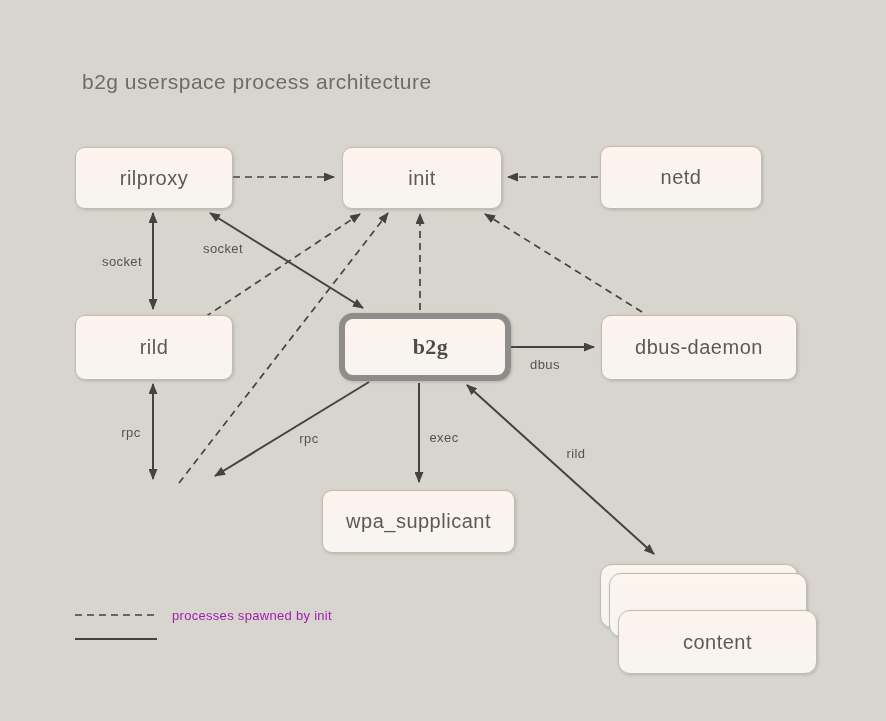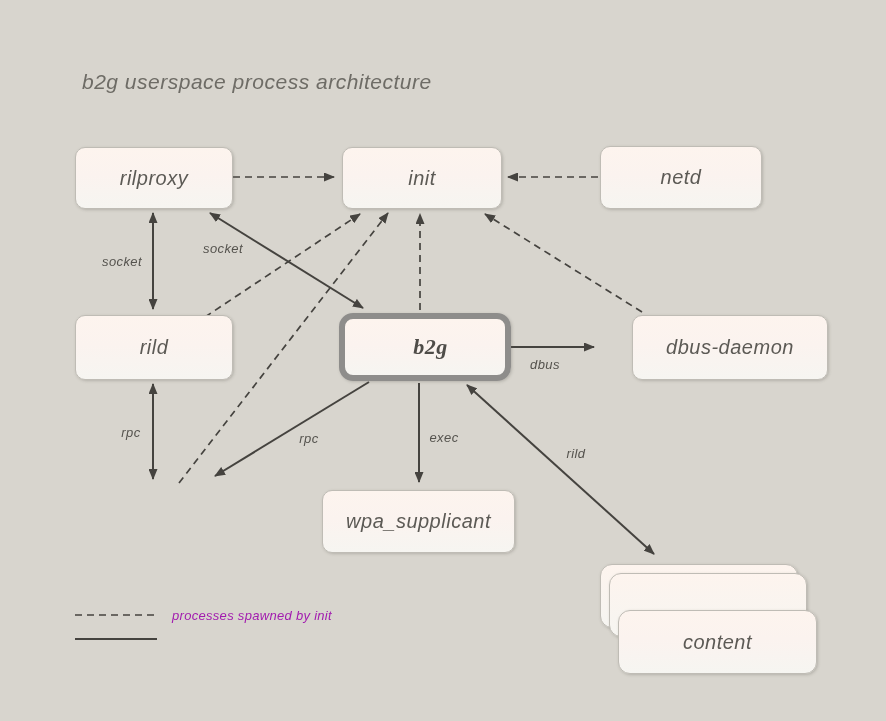--- a/index.html
+++ b/index.html
@@ -2,21 +2,21 @@
 <html><head>
 <meta charset="utf-8">
 <style>
   html,body{margin:0;padding:0;}
   body{
     width:886px;height:721px;
     background:#d8d5ce;
     font-family:"Liberation Sans", sans-serif;
     overflow:hidden;
   }
-  #canvas{position:relative;width:713px;height:721px;font-style:italic;}
+  #canvas{position:relative;width:713px;height:721px;}
   #edges{position:absolute;left:0;top:0;width:886px;height:721px;}
 
   .title{
     position:absolute;left:82px;top:70px;
     font-size:21px;color:#6e6c66;letter-spacing:0.5px;
   }
 
   .node{
     position:absolute;
     background:linear-gradient(180deg,#fdf4ee 0%,#fbf3ef 45%,#f6f5f1 100%);
@@ -100,21 +100,21 @@
   </div>
 
   <div class="node" style="left:75px;top:315px;width:156px;height:63px;">
     <span>rild</span>
   </div>
 
   <div class="node emph" style="left:339px;top:313px;width:149px;height:56px;padding-left:11px;">
     <span>b2g</span>
   </div>
 
-  <div class="node" style="left:632px;top:315px;width:194px;height:63px;">
+  <div class="node" style="left:601px;top:315px;width:194px;height:63px;">
     <span>dbus-daemon</span>
   </div>
 
 
   <div class="node" style="left:322px;top:490px;width:191px;height:61px;">
     <span>wpa_supplicant</span>
   </div>
 
   <div class="stack-card" style="left:600px;top:564px;width:196px;height:62px;"></div>
   <div class="stack-card" style="left:609px;top:573px;width:196px;height:62px;"></div>

